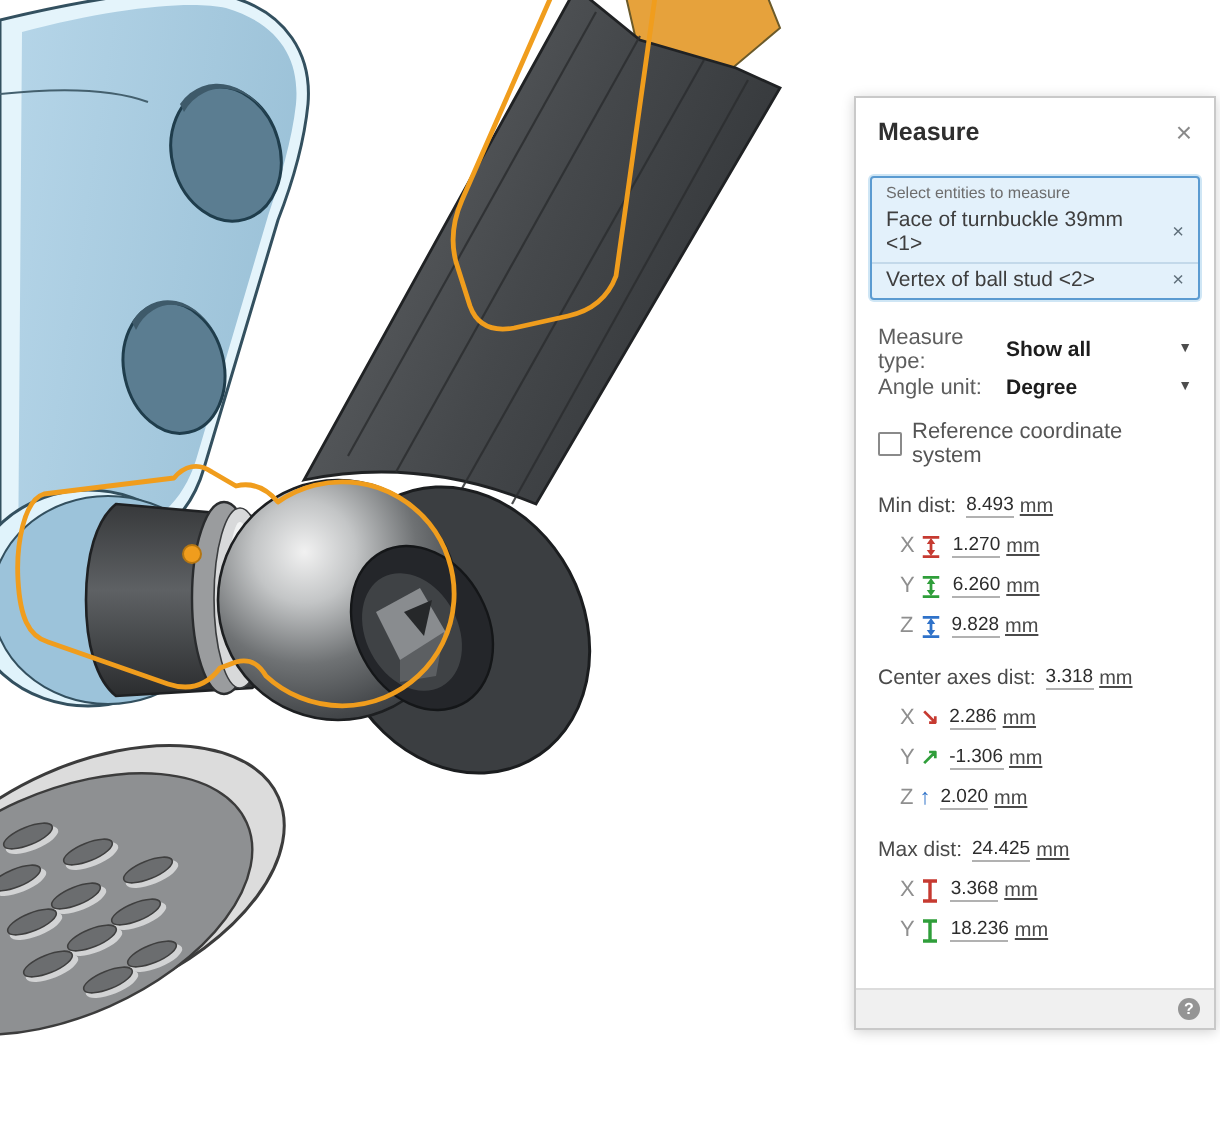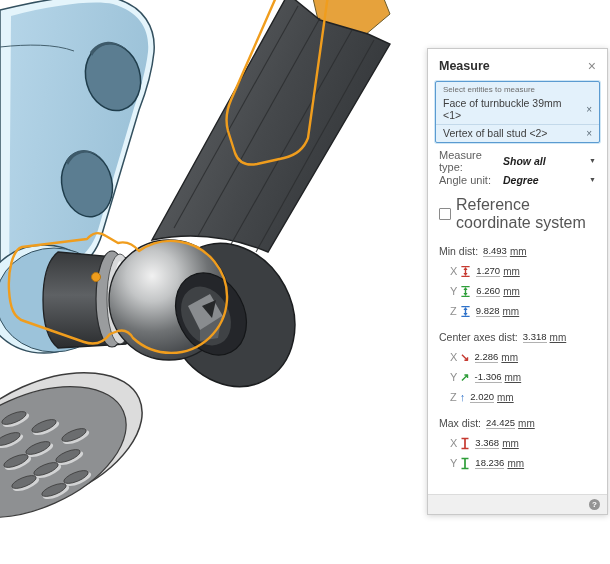--- a/index.html
+++ b/index.html
@@ -7,33 +7,33 @@
          font-family:"Liberation Sans",sans-serif;}
   .scene{position:absolute;left:0;top:0;}
 
   
   .panel{position:absolute;left:427px;top:48px;width:181px;height:467px;background:#fff;
          border:1px solid #c9c9c9;box-shadow:0 1px 6px rgba(0,0,0,.18);box-sizing:border-box;
          display:flex;flex-direction:column;font-size:10.5px;color:#444;}
   .hdr{display:flex;justify-content:space-between;align-items:center;padding:10px 11px 8px;border-radius:16px;}
   .hdr-title{font-size:12.5px;font-weight:bold;color:#2f2f2f;}
   .close{color:#8a8a8a;font-size:14px;line-height:10px;cursor:pointer;}
-  .selbox{margin:0 7px;border:1px solid #5b9bd1;background:#e3f1fb;border-radius:2px;
+  .selbox{margin:7px 7px;border:1px solid #5b9bd1;background:#e3f1fb;border-radius:2px;
           box-shadow:0 0 0 1px #cfe6f5;}
   .selbox-label{font-size:8px;color:#6d6d6d;padding:3px 7px 1px;}
   .selrow{display:flex;justify-content:space-between;align-items:center;
           padding:2px 7px 3px;font-size:10.5px;color:#3e3e3e;}
   .selrow + .selrow{border-top:1px solid #c3d9ea;}
   .selrow .x{color:#5f6f7a;font-size:10px;cursor:pointer;padding-left:6px;}
   .opts{padding:8px 11px 0;}
   .optrow{display:flex;align-items:center;height:19px;cursor:pointer;}
   .opt-label{color:#5e5e5e;font-size:11px;width:64px;flex:none;}
-  .opt-value{color:#1d1d1d;font-size:10.5px;font-weight:bold;flex:1;font-style:italic;}
+  .opt-value{color:#1d1d1d;font-size:10.5px;font-weight:bold;flex:1;}
   .caret{color:#4d4d4d;font-size:7px;}
-  .chkrow{display:flex;align-items:center;gap:5px;padding:7px 11px 0;color:#555;font-size:16px;}
+  .chkrow{display:flex;align-items:center;gap:5px;padding:7px 11px 0;color:#555;font-size:11px;}
   .chk{width:10px;height:10px;border:1px solid #8a8a8a;border-radius:1px;background:#fff;flex:none;}
   .results{padding:9px 11px 0;flex:1;overflow:hidden;}
   .sec{margin-bottom:6px;}
   .res-row{display:flex;align-items:center;height:20px;color:#4a4a4a;font-size:10.5px;}
   .res-row.axis{padding-left:11px;}
   .res-label{margin-right:5px;}
   .val{font-family:Liberation Sans, sans-serif;font-size:9.5px;color:#2c2c2c;
        border-bottom:1px solid #b1b1b1;line-height:11px;}
   .unit{margin-left:3px;color:#4a4a4a;font-size:10px;text-decoration:underline;}
   .ax-letter{color:#8f8f8f;font-size:11px;margin-right:3px;}

